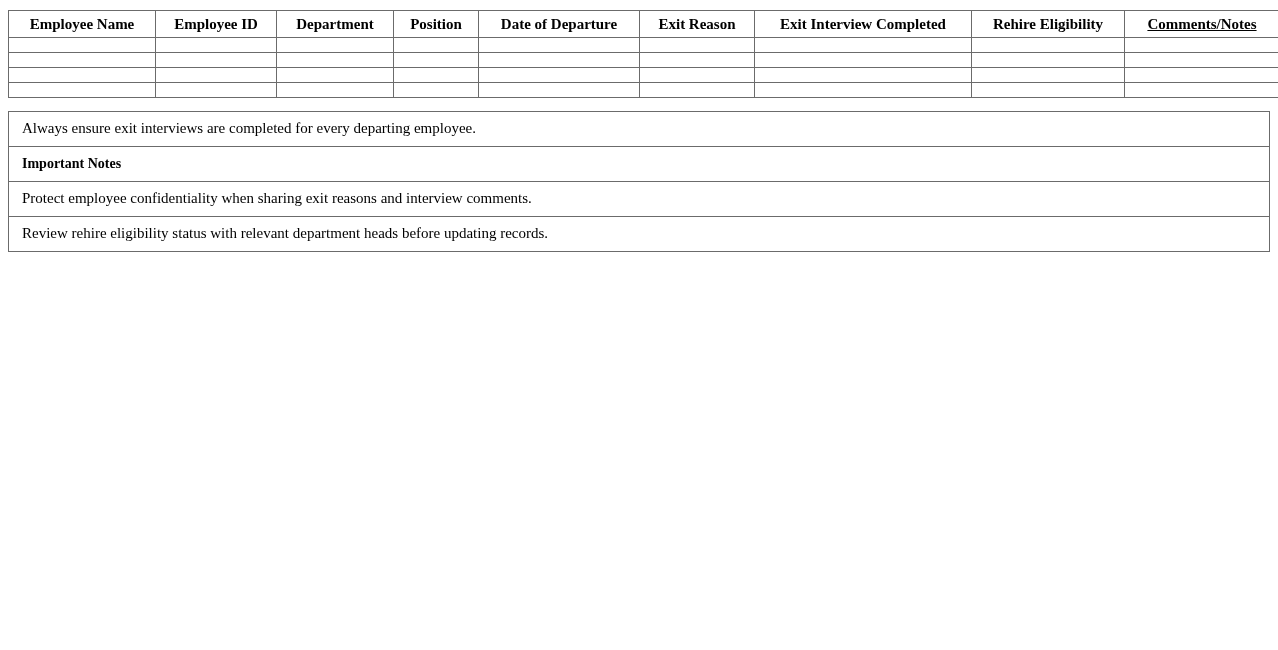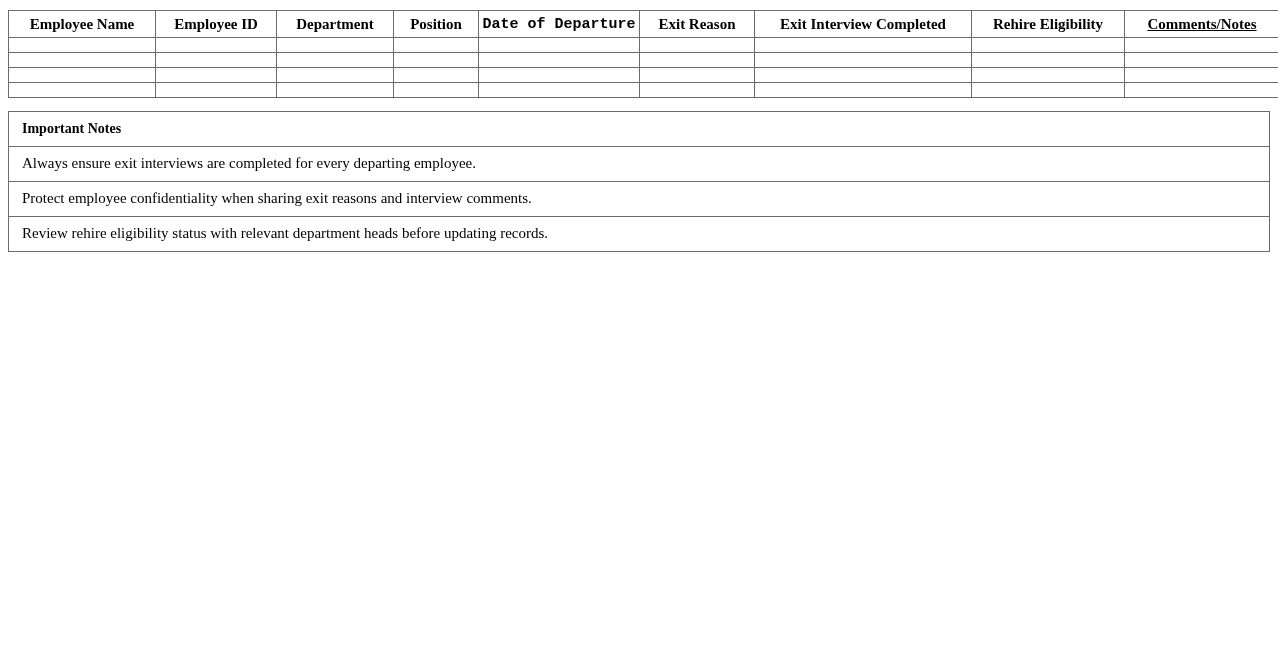--- a/index.html
+++ b/index.html
@@ -43,21 +43,21 @@
   }
   table.grid td {
     height: 14px;
   }
 
   
   .c1 { width: 146px; }
   .c2 { width: 120px; }
   .c3 { width: 116px; }
   .c4 { width: 84px; }
-  .c5 { width: 160px; font-family: Liberation Mono, monospace; }
+  .c5 { width: 160px; }
   .c6 { width: 114px; }
   .c7 { width: 216px; }
   .c8 { width: 152px; }
   .c9 { width: 154px; text-decoration: underline; }
 
   
   .notes-wrap {
     margin-top: 13px;
   }
   table.notes {
@@ -141,24 +141,24 @@
         <td class="c8"></td>
         <td class="c9"></td>
       </tr>
     </tbody>
   </table>
 
   <div class="notes-wrap">
     <table class="notes">
       <tbody>
         <tr>
-          <td class="notes-header">Important Notes</td>
+          <td>Always ensure exit interviews are completed for every departing employee.</td>
         </tr>
         <tr>
-          <td>Always ensure exit interviews are completed for every departing employee.</td>
+          <td class="notes-header">Important Notes</td>
         </tr>
         <tr>
           <td>Protect employee confidentiality when sharing exit reasons and interview comments.</td>
         </tr>
         <tr>
           <td>Review rehire eligibility status with relevant department heads before updating records.</td>
         </tr>
       </tbody>
     </table>
   </div>

